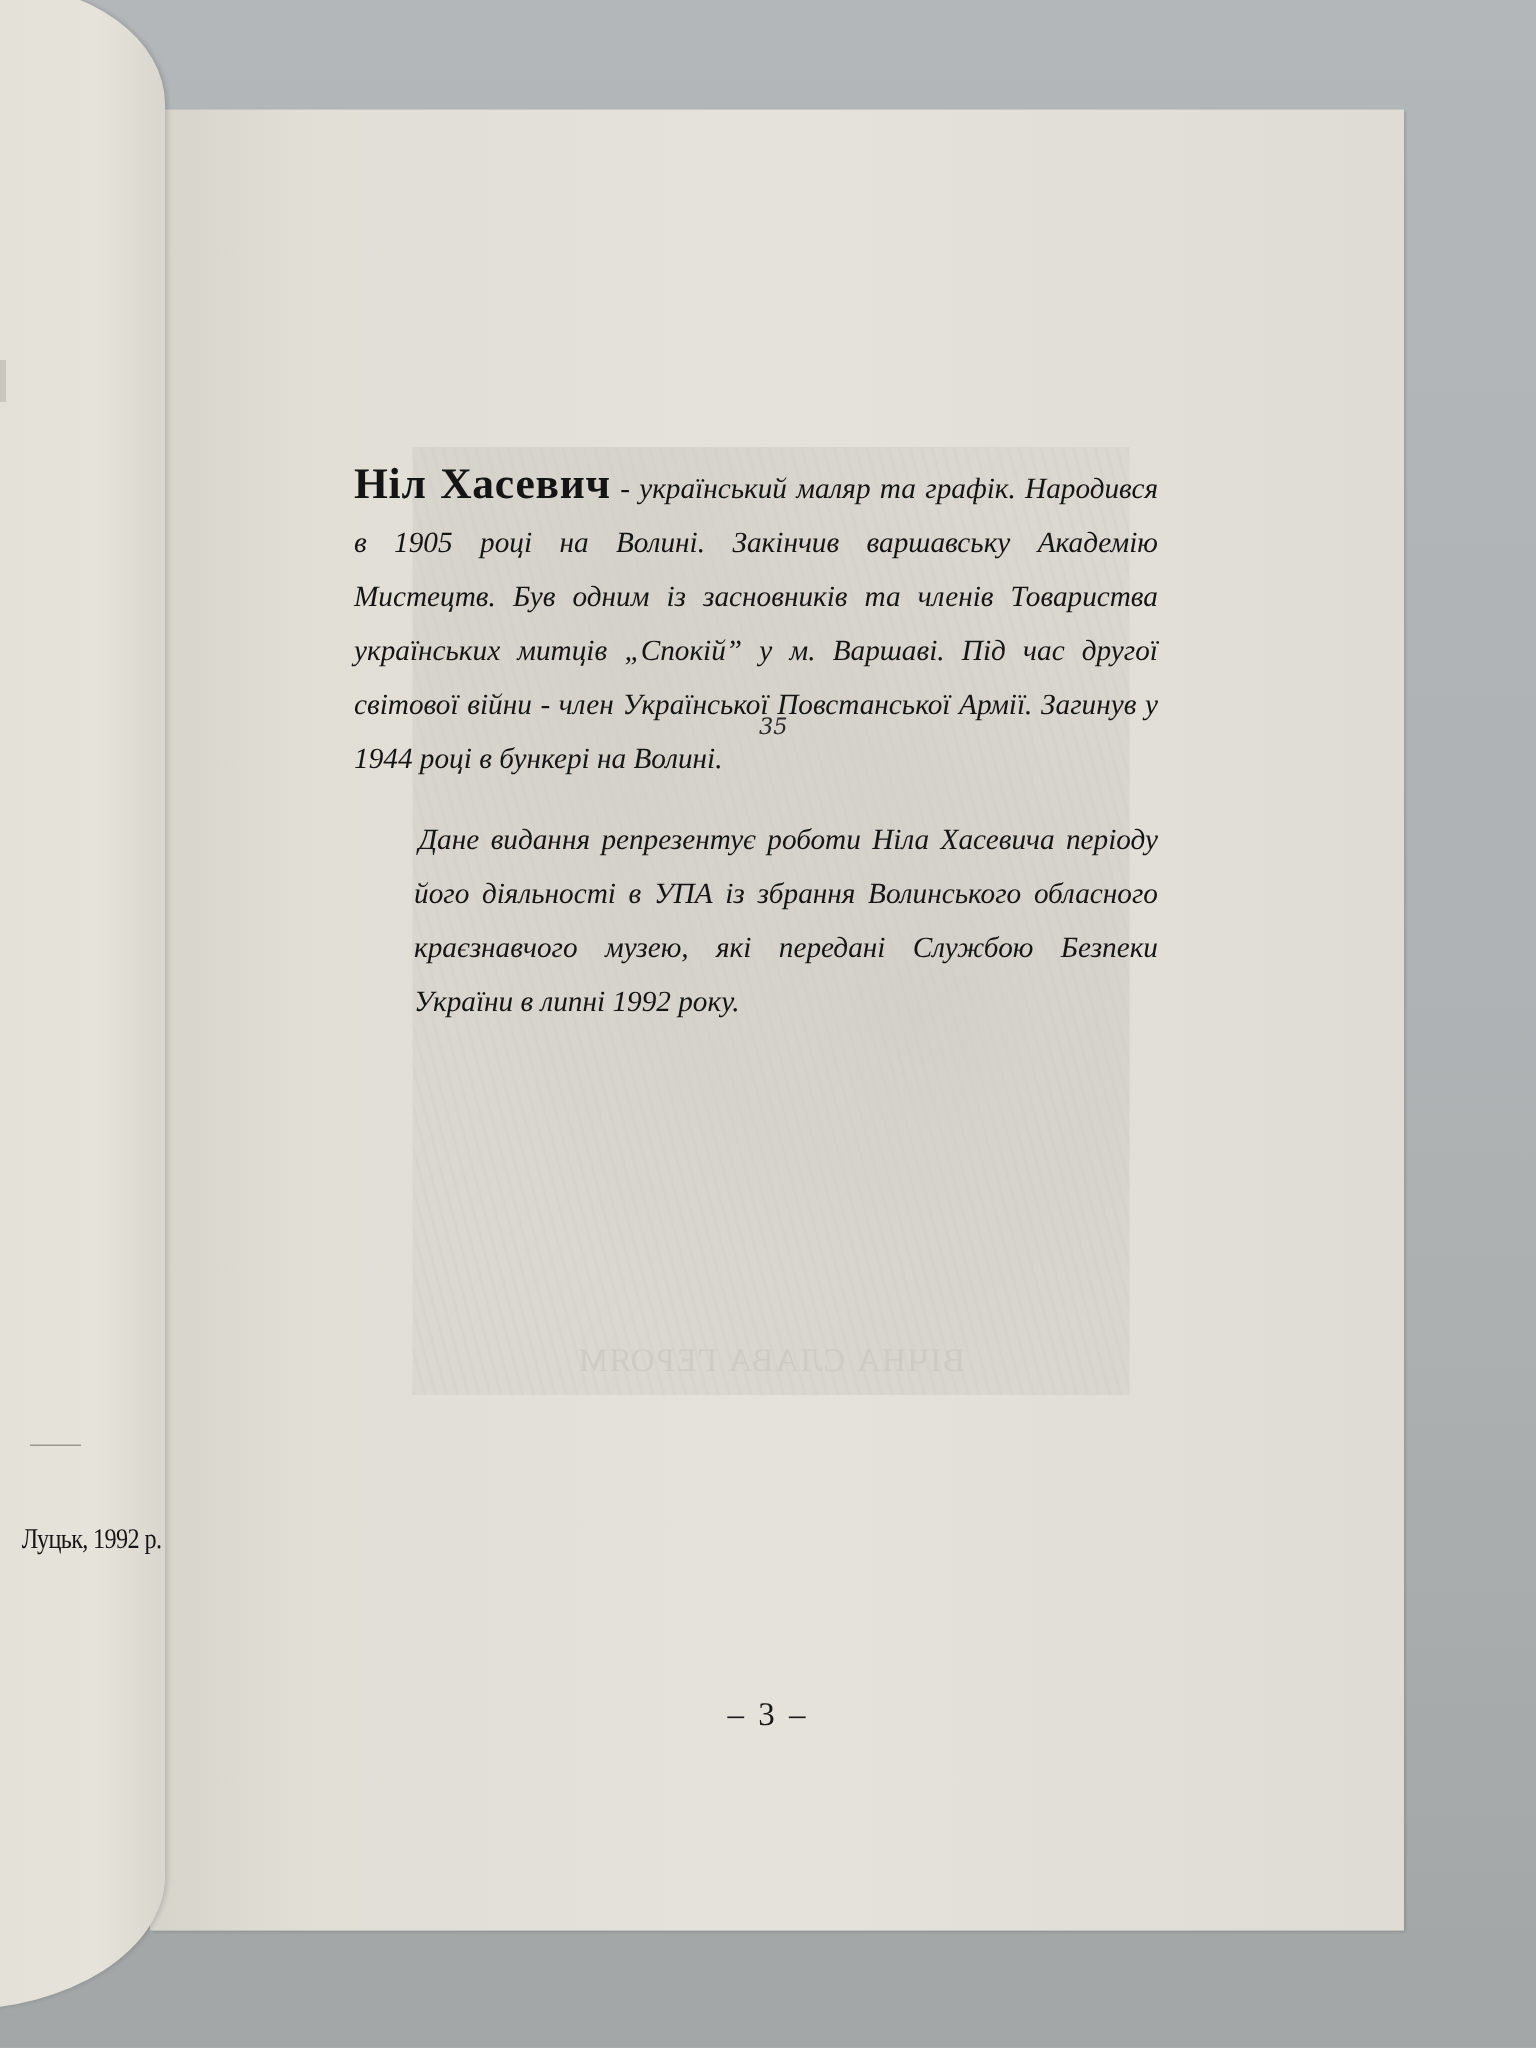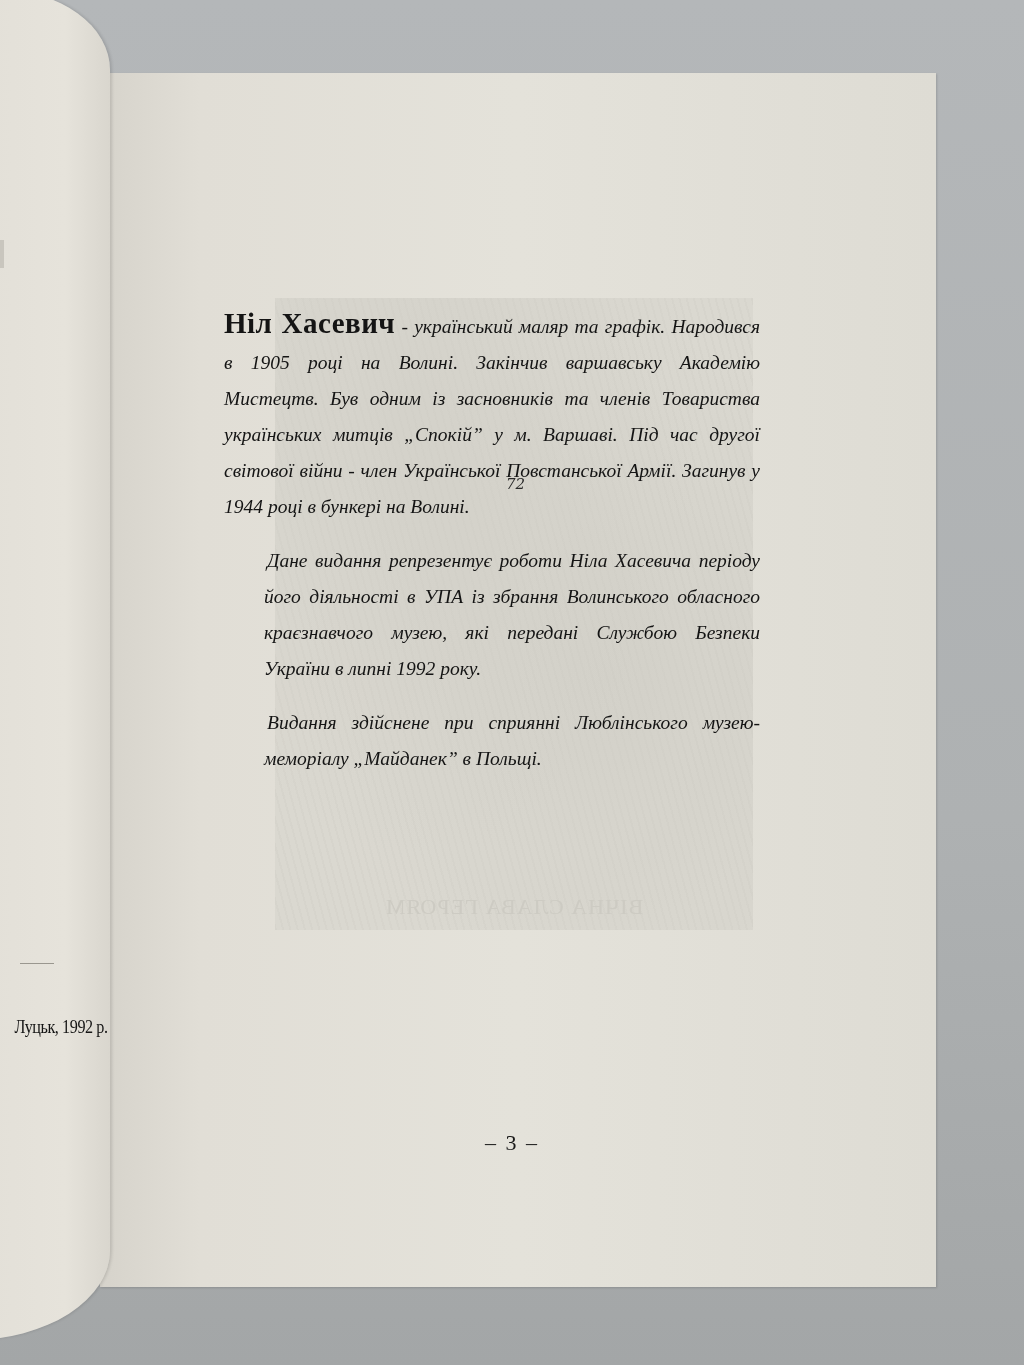--- a/index.html
+++ b/index.html
@@ -47,21 +47,21 @@
         #d8d6ce;
       opacity: 0.75;
     }
     .watermark-caption {
       position: absolute; left: 0; right: 0; bottom: 14px; height: 22px;
       text-align: center; font-family: "Liberation Serif", serif;
       font-size: 22px; color: #c6c4bc; transform: scaleX(-1);
       letter-spacing: 1px;
     }
     .text-block {
-      position: absolute; left: 224px; top: 305px; width: 536px;
+      position: absolute; left: 236px; top: 305px; width: 536px;
       color: #141414;
     }
     .para {
       font-style: italic; font-size: 19.5px; line-height: 36px;
       text-align: justify; margin: 0;
     }
     .para + .para { margin-top: 18px; margin-left: 40px; }
     .indent { text-indent: 3px; }
     .name {
       font-style: normal; font-weight: bold; font-size: 29px;
@@ -93,18 +93,17 @@
   <div class="left-page-mark"></div>
   <div class="left-page-rule"></div>
 </div>
 <div class="left-page-imprint"><span style="margin-left:-30px">Луцьк, 1992 р.</span></div>
 
 <div class="text-block">
   <p class="para">
     <span class="name">Ніл Хасевич</span><span> - український маляр та графік. Народився в 1905 році на Волині. Закінчив варшавську Академію Мистецтв. Був одним із засновників та членів Товариства українських митців „Спокій” у м. Варшаві. Під час другої світової війни - член Української Повстанської Армії. Загинув у 1944 році в бункері на Волині.</span>
   </p>
   <p class="para indent">Дане видання репрезентує роботи Ніла Хасевича періоду його діяльності в УПА із збрання Волинського обласного краєзнавчого музею, які передані Службою Безпеки України в липні 1992 року.</p>
-  <p class="para indent">Видання здійснене при сприянні Люблінського музею-меморіалу „Майданек” в Польщі.</p>
 </div>
 
-<div class="hand-note">72</div>
+<div class="hand-note">35</div>
 
 <div class="page-number">– 3 –</div>
 
 </body></html>

